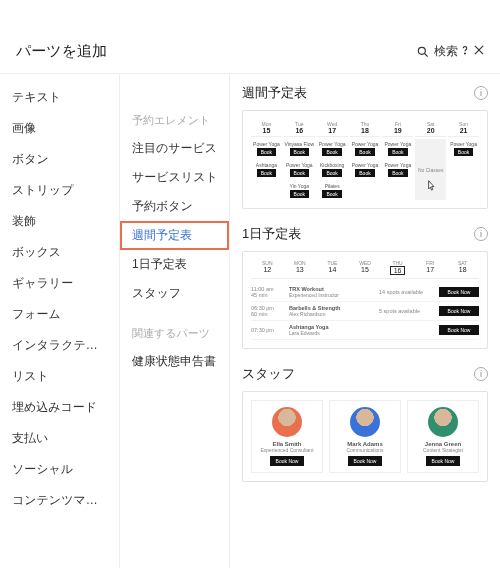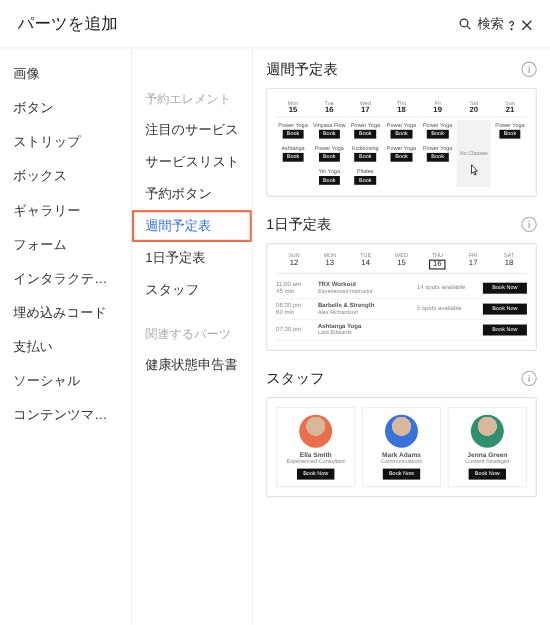--- a/index.html
+++ b/index.html
@@ -14,23 +14,24 @@
   }
 
   
   .header {
     display: flex;
     align-items: center;
     justify-content: space-between;
     padding: 10px 14px 10px 16px;
     border-bottom: 1px solid #eee;
     height: 44px;
+    margin-top: 30px;
   }
   .header-title { font-size: 15px; font-weight: 500; color: #222; }
-  .header-right { display: flex; align-items: flex-end; }
+  .header-right { display: flex; align-items: flex-start; }
   .search-group { display: flex; align-items: center; gap: 4px; cursor: pointer; }
   .icon { display: inline-flex; align-items: center; justify-content: center; }
   .icon svg { display: block; }
   .help-icon, .close-icon { cursor: pointer; color: #333; }
 
   
   .body {
     display: flex;
     height: calc(100% - 44px);
   }
@@ -225,27 +226,30 @@
           <line x1="5" y1="5" x2="19" y2="19"></line>
           <line x1="19" y1="5" x2="5" y2="19"></line>
         </svg>
     </span>
   </div>
 </div>
 
 <div class="body">
 
   <div class="col1" id="col1">
+      <div class="nav-item">テキスト</div>
       <div class="nav-item">画像</div>
       <div class="nav-item">ボタン</div>
       <div class="nav-item">ストリップ</div>
+      <div class="nav-item">装飾</div>
       <div class="nav-item">ボックス</div>
       <div class="nav-item">ギャラリー</div>
       <div class="nav-item">フォーム</div>
       <div class="nav-item">インタラクティブ</div>
+      <div class="nav-item">リスト</div>
       <div class="nav-item">埋め込みコード</div>
       <div class="nav-item">支払い</div>
       <div class="nav-item">ソーシャル</div>
       <div class="nav-item">コンテンツマネージ...</div>
     </div>
 
   <div class="col2" id="col2">
       <div class="group-label">予約エレメント</div>
       <div class="sub-item">注目のサービス</div>
       <div class="sub-item">サービスリスト</div>

